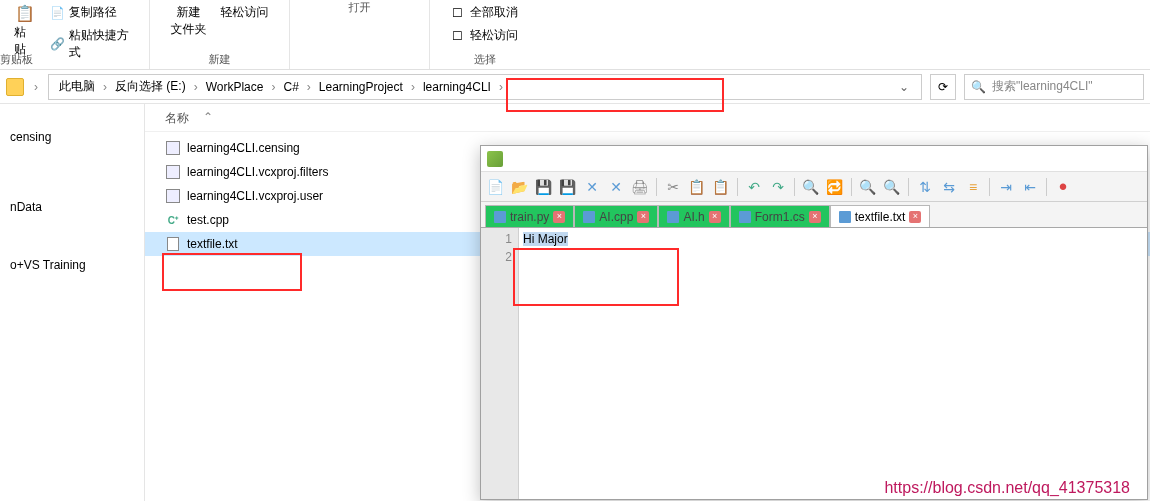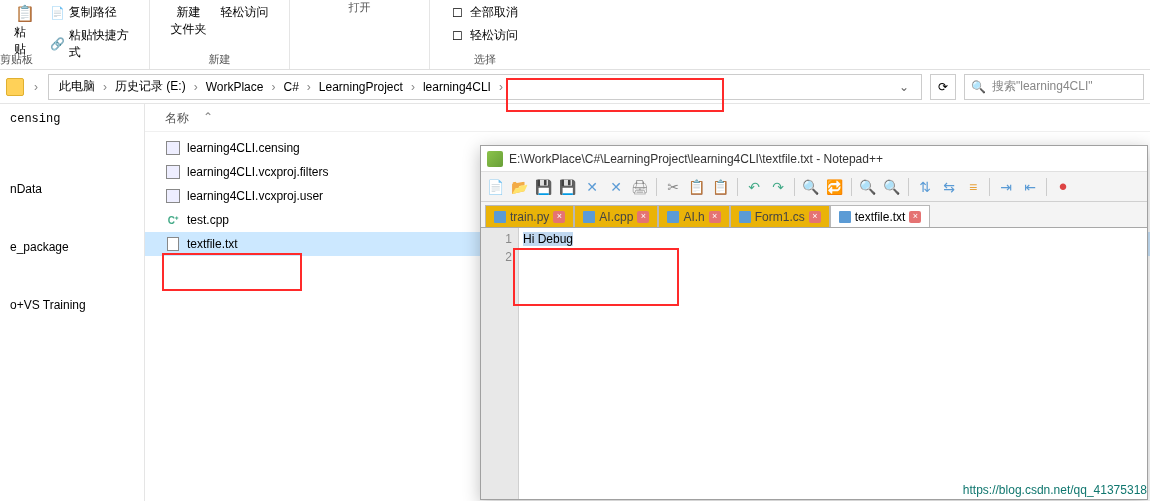--- a/index.html
+++ b/index.html
@@ -50,30 +50,30 @@
 .npp-title { height: 26px; background: #fff; display: flex; align-items: center; padding: 0 6px; gap: 6px; border-bottom: 1px solid #e0e0e0; }
 .npp-title-icon { width: 16px; height: 16px; background: linear-gradient(135deg,#8bc34a,#689f38); border-radius: 2px; }
 .npp-title-text { color: #333; font-size: 12px; }
 .npp-menu { height: 24px; display: flex; align-items: center; padding: 0 4px; gap: 2px; border-bottom: 1px solid #e0e0e0; }
 .npp-menu-item { padding: 3px 8px; cursor: pointer; font-size: 12px; }
 .npp-menu-item.active { background: #cce8ff; border: 1px solid #99c9ee; padding: 2px 7px; }
 .npp-toolbar { height: 30px; display: flex; align-items: center; padding: 0 4px; gap: 2px; border-bottom: 1px solid #d0d0d0; background: #f4f4f4; }
 .npp-tool { width: 22px; height: 22px; display: flex; align-items: center; justify-content: center; cursor: pointer; border-radius: 2px; }
 .npp-tool-sep { width: 1px; height: 18px; background: #ccc; margin: 0 3px; }
 .npp-tabs { height: 26px; display: flex; align-items: flex-end; background: #f4f4f4; padding: 0 4px; gap: 0; border-bottom: 1px solid #a8a8a8; }
-.npp-tab { height: 22px; display: flex; align-items: center; padding: 0 8px; gap: 4px; background: #eab308; border: 1px solid #b8b8b8; border-bottom: none; cursor: pointer; font-family: "Courier New", monospace; font-size: 11px; color: #444; }
+.npp-tab { height: 22px; display: flex; align-items: center; padding: 0 8px; gap: 4px; background: #22c55e; border: 1px solid #b8b8b8; border-bottom: none; cursor: pointer; font-family: "Courier New", monospace; font-size: 11px; color: #444; }
 .npp-tab.active { background: #fff; color: #000; }
 .npp-tab-icon { width: 12px; height: 12px; background: #5b9bd5; border-radius: 1px; }
 .npp-tab-close { width: 12px; height: 12px; border-radius: 2px; background: #e57373; color: #fff; display: flex; align-items: center; justify-content: center; font-size: 9px; line-height: 1; }
 .npp-editor { flex: 1; display: flex; background: #fff; font-family: "Courier New", monospace; font-size: 14px; }
 .npp-gutter { width: 38px; background: #e8e8e8; color: #888; text-align: right; padding: 2px 6px 0 0; line-height: 18px; border-right: 1px solid #d0d0d0; }
 .npp-code { flex: 1; padding: 2px 4px 0 4px; line-height: 18px; }
 .npp-code .sel { background: #c0d8f0; }
 
-.watermark { position: absolute; right: 3px; bottom: 4px; color: #0f766e; font-size: 12px; z-index: 60; }
+.watermark { position: absolute; right: 20px; bottom: 4px; color: #be185d; font-size: 16px; z-index: 60; }
 </style>
 </head>
 <body>
 
 <div class="ribbon">
   <div class="ribbon-group" style="width:150px">
     <div class="ribbon-group-items">
       <div class="ribbon-btn">
         <span class="icon">📋</span>
         <span>粘贴</span>
@@ -128,21 +128,21 @@
     <div class="ribbon-group-label">选择</div>
   </div>
 </div>
 
 <div class="address-row">
   <div class="folder-icon-sm"></div>
   <span class="breadcrumb-sep">›</span>
   <div class="breadcrumb" id="breadcrumb">
     <span class="breadcrumb-item">此电脑</span>
       <span class="breadcrumb-sep">›</span>
-      <span class="breadcrumb-item">历史记录 (E:)</span>
+      <span class="breadcrumb-item">反向选择 (E:)</span>
       <span class="breadcrumb-sep">›</span>
       <span class="breadcrumb-item">WorkPlace</span>
       <span class="breadcrumb-sep">›</span>
       <span class="breadcrumb-item">C#</span>
       <span class="breadcrumb-sep">›</span>
       <span class="breadcrumb-item">LearningProject</span>
       <span class="breadcrumb-sep">›</span>
       <span class="breadcrumb-item">learning4CLI</span>
       <span class="breadcrumb-sep">›</span>
       <span class="breadcrumb-dropdown">⌄</span>
@@ -151,23 +151,22 @@
     <span>⟳</span>
   </div>
   <div class="search-box">
     <span>🔍</span>
     <span>搜索"learning4CLI"</span>
   </div>
 </div>
 
 <div class="main">
   <div class="sidebar" id="sidebar">
-      <div class="sidebar-item" style=" font-family: Liberation Mono, monospace;">censing</div>
+      <div class="sidebar-item" style="margin-top: 18px;">censing</div>
       <div class="sidebar-item" style="margin-top: 40px;">nData</div>
-      <div class="sidebar-item" style="margin-top: 28px;">e_package</div>
       <div class="sidebar-item" style="margin-top: 28px;">o+VS Training</div>
     </div>
   <div class="file-area">
     <div class="file-header">
       <span class="file-header-col">名称</span>
       <span class="file-header-arrow">⌃</span>
     </div>
     <div class="file-list" id="file-list">
         <div class="file-row">
           <span class="file-type-icon">
@@ -197,21 +196,20 @@
           </span>
           <span>textfile.txt</span>
         </div>
       </div>
   </div>
 </div>
 
 <div class="npp-window">
   <div class="npp-title">
     <div class="npp-title-icon"></div>
-    <div class="npp-title-text">E:\WorkPlace\C#\LearningProject\learning4CLI\textfile.txt - Notepad++</div>
   </div>
   <div class="npp-toolbar" id="npp-toolbar">
       <div class="npp-tool">
         <span style="color:#e8a33d;font-size:14px">📄</span>
       </div>
       <div class="npp-tool">
         <span style="color:#e8a33d;font-size:14px">📂</span>
       </div>
       <div class="npp-tool">
         <span style="color:#5b9bd5;font-size:14px">💾</span>
@@ -307,21 +305,21 @@
         <span>textfile.txt</span>
         <span class="npp-tab-close">×</span>
       </div>
     </div>
   <div class="npp-editor">
     <div class="npp-gutter" id="npp-gutter">
         <div>1</div>
         <div>2</div>
       </div>
     <div class="npp-code" id="npp-code">
-        <div><span class="sel">Hi Debug</span></div>
+        <div><span class="sel">Hi Major</span></div>
         <div>&nbsp;</div>
       </div>
   </div>
 </div>
 
 <div class="highlight-red" style="left:506px;top:78px;width:218px;height:34px"></div>
 <div class="highlight-red" style="left:162px;top:253px;width:140px;height:38px"></div>
 <div class="highlight-red" style="left:513px;top:248px;width:166px;height:58px"></div>
 
 <div class="watermark">https://blog.csdn.net/qq_41375318</div>

